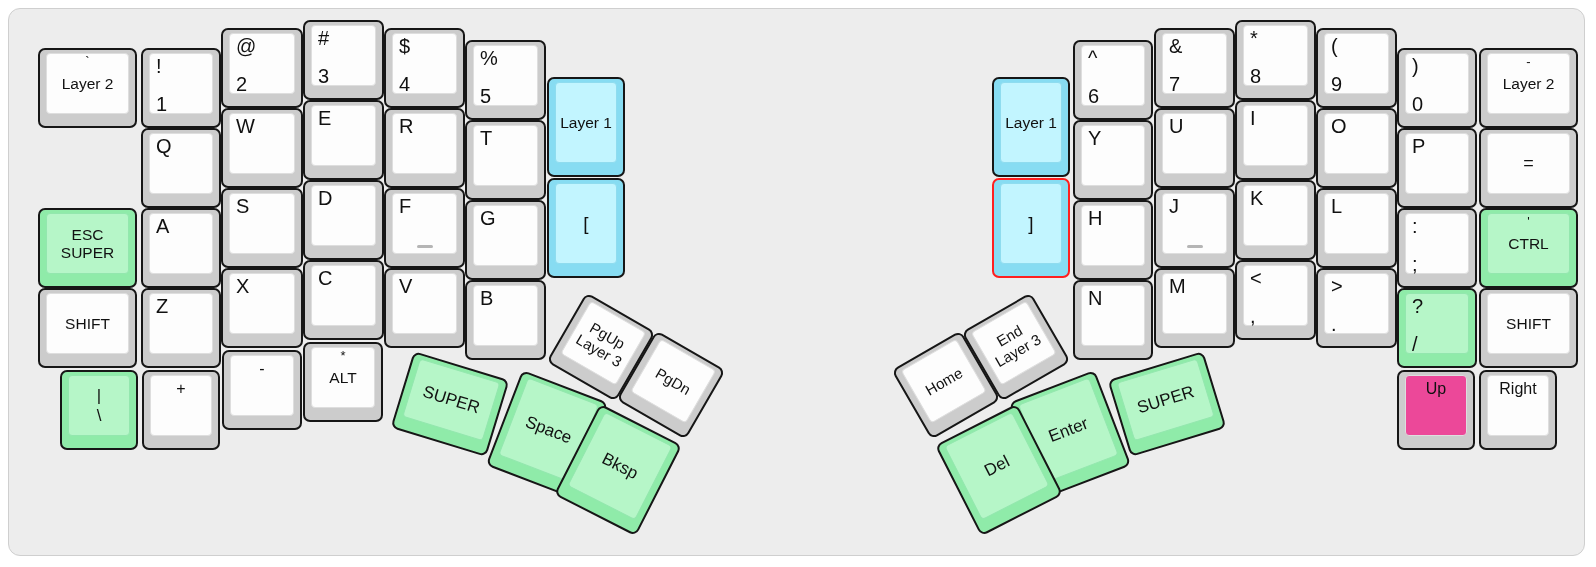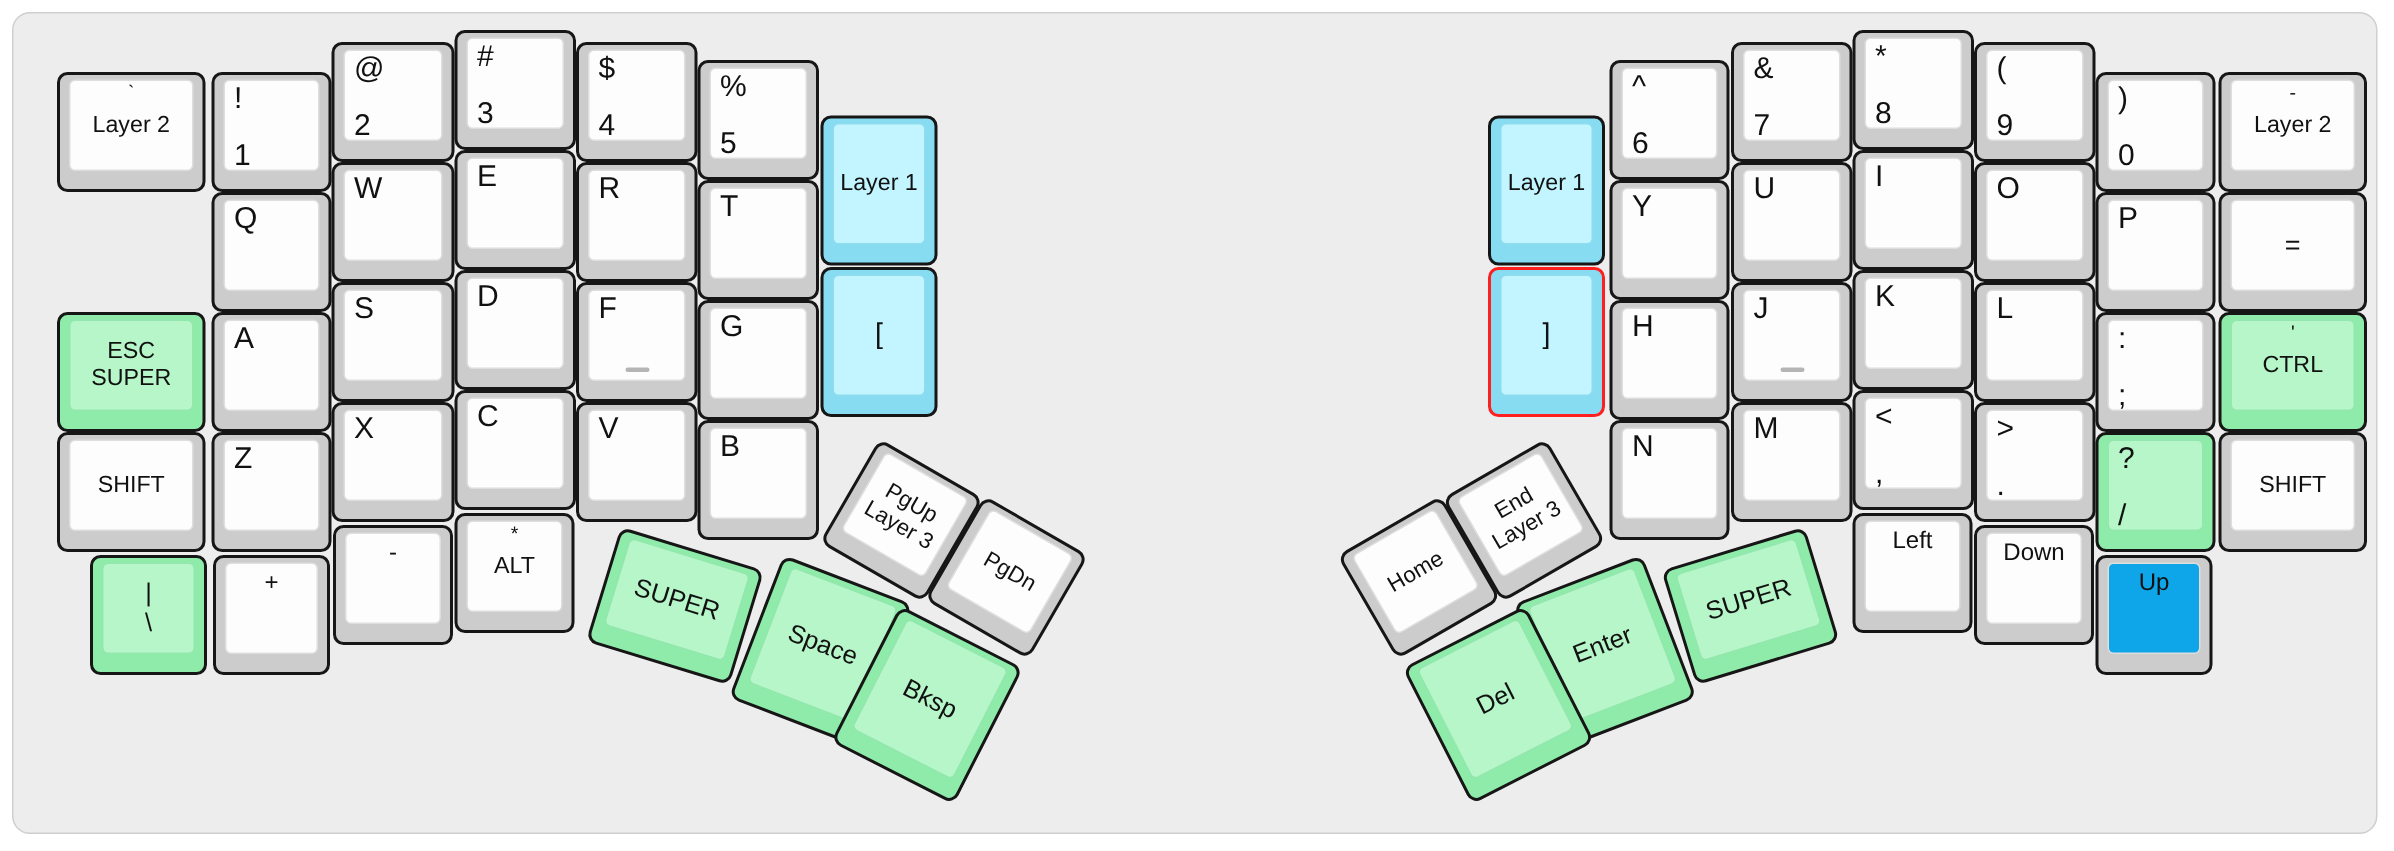--- a/index.html
+++ b/index.html
@@ -275,25 +275,20 @@
         <div class="face" style="background: rgb(253, 253, 253); border-color: rgb(222, 222, 222);">
           <span class="leg leg-tl">K</span>
         </div>
       </div>
       <div class="key" style="left: 1235px; top: 260px; width: 81px; height: 80px; background: rgb(204, 204, 204); border-color: rgb(22, 22, 22);">
         <div class="face" style="background: rgb(253, 253, 253); border-color: rgb(222, 222, 222);">
           <span class="leg leg-tl">&lt;</span>
           <span class="leg leg-tl2">,</span>
         </div>
       </div>
-      <div class="key" style="left: 1235px; top: 342px; width: 80px; height: 80px; background: rgb(204, 204, 204); border-color: rgb(22, 22, 22);">
-        <div class="face" style="background: rgb(253, 253, 253); border-color: rgb(222, 222, 222);">
-          <span class="leg leg-ct">Left</span>
-        </div>
-      </div>
       <div class="key" style="left: 1316px; top: 28px; width: 81px; height: 80px; background: rgb(204, 204, 204); border-color: rgb(22, 22, 22);">
         <div class="face" style="background: rgb(253, 253, 253); border-color: rgb(222, 222, 222);">
           <span class="leg leg-tl">(</span>
           <span class="leg leg-tl2">9</span>
         </div>
       </div>
       <div class="key" style="left: 1316px; top: 108px; width: 81px; height: 80px; background: rgb(204, 204, 204); border-color: rgb(22, 22, 22);">
         <div class="face" style="background: rgb(253, 253, 253); border-color: rgb(222, 222, 222);">
           <span class="leg leg-tl">O</span>
         </div>
@@ -302,25 +297,20 @@
         <div class="face" style="background: rgb(253, 253, 253); border-color: rgb(222, 222, 222);">
           <span class="leg leg-tl">L</span>
         </div>
       </div>
       <div class="key" style="left: 1316px; top: 268px; width: 81px; height: 80px; background: rgb(204, 204, 204); border-color: rgb(22, 22, 22);">
         <div class="face" style="background: rgb(253, 253, 253); border-color: rgb(222, 222, 222);">
           <span class="leg leg-tl">&gt;</span>
           <span class="leg leg-tl2">.</span>
         </div>
       </div>
-      <div class="key" style="left: 1316px; top: 350px; width: 80px; height: 80px; background: rgb(204, 204, 204); border-color: rgb(22, 22, 22);">
-        <div class="face" style="background: rgb(253, 253, 253); border-color: rgb(222, 222, 222);">
-          <span class="leg leg-ct">Down</span>
-        </div>
-      </div>
       <div class="key" style="left: 1397px; top: 48px; width: 80px; height: 80px; background: rgb(204, 204, 204); border-color: rgb(22, 22, 22);">
         <div class="face" style="background: rgb(253, 253, 253); border-color: rgb(222, 222, 222);">
           <span class="leg leg-tl">)</span>
           <span class="leg leg-tl2">0</span>
         </div>
       </div>
       <div class="key" style="left: 1397px; top: 128px; width: 80px; height: 80px; background: rgb(204, 204, 204); border-color: rgb(22, 22, 22);">
         <div class="face" style="background: rgb(253, 253, 253); border-color: rgb(222, 222, 222);">
           <span class="leg leg-tl">P</span>
         </div>
@@ -331,21 +321,21 @@
           <span class="leg leg-tl2">;</span>
         </div>
       </div>
       <div class="key" style="left: 1397px; top: 288px; width: 80px; height: 80px; background: rgb(143, 235, 169); border-color: rgb(22, 22, 22);">
         <div class="face" style="background: rgb(182, 246, 200); border-color: rgb(147, 231, 174);">
           <span class="leg leg-tl">?</span>
           <span class="leg leg-tl2">/</span>
         </div>
       </div>
       <div class="key" style="left: 1397px; top: 370px; width: 78px; height: 80px; background: rgb(204, 204, 204); border-color: rgb(22, 22, 22);">
-        <div class="face" style="background: #0ea5e9; border-color: rgb(222, 222, 222);">
+        <div class="face" style="background: #ec4899; border-color: rgb(222, 222, 222);">
           <span class="leg leg-ct">Up</span>
         </div>
       </div>
       <div class="key" style="left: 1479px; top: 48px; width: 99px; height: 80px; background: rgb(204, 204, 204); border-color: rgb(22, 22, 22);">
         <div class="face" style="background: rgb(253, 253, 253); border-color: rgb(222, 222, 222);">
           <span class="leg leg-tc">-</span>
           <span class="leg leg-c">Layer 2</span>
         </div>
       </div>
       <div class="key" style="left: 1479px; top: 128px; width: 99px; height: 80px; background: rgb(204, 204, 204); border-color: rgb(22, 22, 22);">
@@ -355,20 +345,25 @@
       </div>
       <div class="key" style="left: 1479px; top: 208px; width: 99px; height: 80px; background: rgb(143, 235, 169); border-color: rgb(22, 22, 22);">
         <div class="face" style="background: rgb(182, 246, 200); border-color: rgb(147, 231, 174);">
           <span class="leg leg-tc">'</span>
           <span class="leg leg-c">CTRL</span>
         </div>
       </div>
       <div class="key" style="left: 1479px; top: 288px; width: 99px; height: 80px; background: rgb(204, 204, 204); border-color: rgb(22, 22, 22);">
         <div class="face" style="background: rgb(253, 253, 253); border-color: rgb(222, 222, 222);">
           <span class="leg leg-c">SHIFT</span>
+        </div>
+      </div>
+      <div class="key" style="left: 1479px; top: 370px; width: 78px; height: 80px; background: rgb(204, 204, 204); border-color: rgb(22, 22, 22);">
+        <div class="face" style="background: rgb(253, 253, 253); border-color: rgb(222, 222, 222);">
+          <span class="leg leg-ct">Right</span>
         </div>
       </div>
       <div class="key" style="left: 1117px; top: 364px; width: 100px; height: 80px; background: rgb(143, 235, 169); border-color: rgb(22, 22, 22); transform: rotate(-17deg);">
         <div class="face" style="background: rgb(182, 246, 200); border-color: rgb(147, 231, 174);">
           <span class="leg leg-c" style="font-size: 17px;">SUPER</span>
         </div>
       </div>
       <div class="key" style="left: 976px; top: 307px; width: 80px; height: 80px; background: rgb(204, 204, 204); border-color: rgb(22, 22, 22); transform: rotate(-30deg);">
         <div class="face" style="background: rgb(253, 253, 253); border-color: rgb(222, 222, 222);">
           <span class="leg leg-c" style="font-size: 15px;">End

